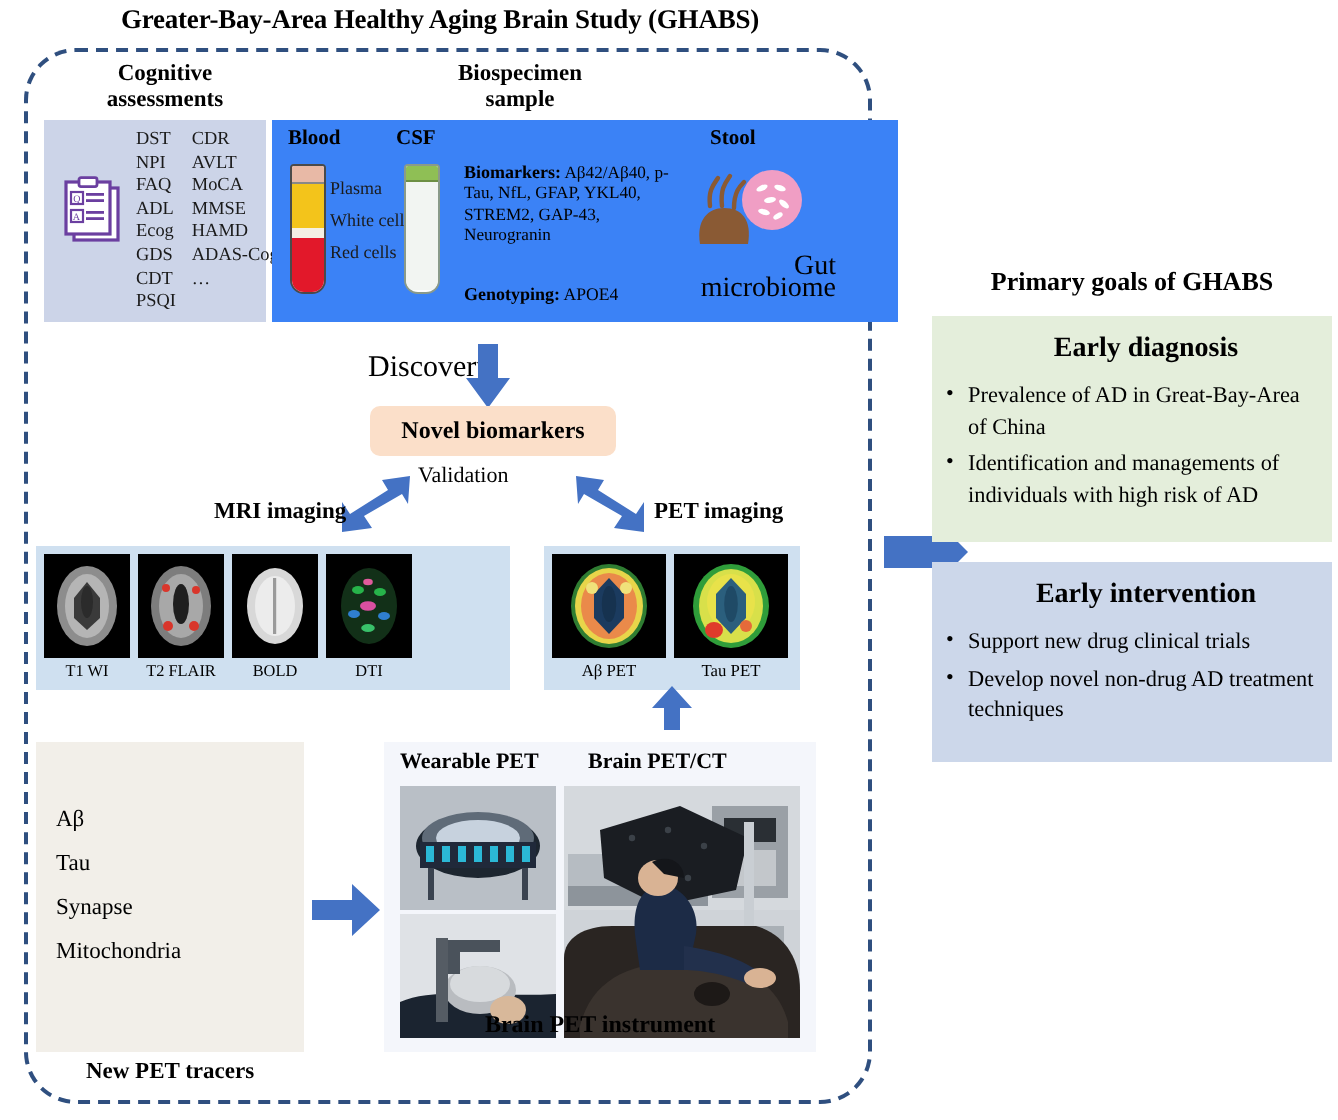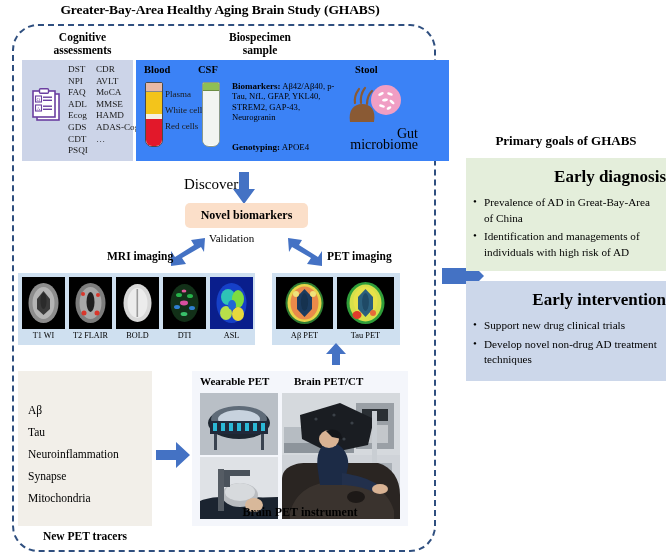--- a/index.html
+++ b/index.html
@@ -129,21 +129,21 @@
     background:linear-gradient(180deg,#cfd3d8 0%,#8c9298 32%,#3a3a3c 60%,#15161a 100%);overflow:hidden;}
   #instrument-caption{position:absolute;left:192px;top:505px;width:216px;text-align:center;
     font-weight:bold;font-size:12px;}
 
   
   #arrow-goals{position:absolute;left:442px;top:258px;width:42px;height:36px;}
   #goals-title{position:absolute;left:466px;top:133px;width:200px;text-align:center;
     font-weight:bold;font-size:13px;}
   #goal-diagnosis{position:absolute;left:466px;top:158px;width:200px;height:113px;background:#e4eedb;}
   #goal-intervention{position:absolute;left:466px;top:281px;width:200px;height:100px;background:#ccd7ea;}
-  .goal-head{text-align:right;font-weight:bold;font-size:17px;margin-top:9px;margin-left:14px;}
+  .goal-head{text-align:center;font-weight:bold;font-size:14px;margin-top:9px;margin-left:14px;}
   .goal-list{margin:8px 0 0 0;padding:0 8px 0 18px;list-style:none;}
   .goal-list li{position:relative;font-size:11.2px;line-height:15.5px;margin-bottom:3px;}
   .goal-list li:before{content:"\2022";position:absolute;left:-11px;top:-1px;font-size:11px;}
 
   svg{display:block;}
 </style>
 </head>
 <body>
 
 <div class="page">
@@ -330,34 +330,20 @@
               <ellipse cx="21" cy="26" rx="4" ry="2.4" fill="#d94fa0"></ellipse>
               <ellipse cx="14" cy="30" rx="3" ry="2" fill="#2f7fd0"></ellipse>
               <ellipse cx="29" cy="31" rx="3" ry="2" fill="#2f7fd0"></ellipse>
               <ellipse cx="21" cy="37" rx="3.4" ry="2" fill="#39c06a"></ellipse>
               <ellipse cx="21" cy="14" rx="2.4" ry="1.6" fill="#e05b9c"></ellipse>
             </g>
           </svg>
         </div>
         <div class="cap">DTI</div>
       </div>
-      <div class="brain-item">
-        <div class="thumb">
-          <svg width="43" height="52" viewBox="0 0 43 52">
-            <rect width="43" height="52" fill="#0a1e8c"></rect>
-            <ellipse cx="21.5" cy="26" rx="15" ry="20" fill="#1640c8"></ellipse>
-            <ellipse cx="18" cy="20" rx="7" ry="8" fill="#2ec4b6"></ellipse>
-            <ellipse cx="28" cy="22" rx="6" ry="9" fill="#7ddc3f"></ellipse>
-            <ellipse cx="16" cy="36" rx="6" ry="7" fill="#b8e04a"></ellipse>
-            <ellipse cx="28" cy="37" rx="6" ry="7" fill="#e8d93c"></ellipse>
-            <ellipse cx="22" cy="28" rx="4" ry="5" fill="#1f66d8"></ellipse>
-          </svg>
-        </div>
-        <div class="cap">ASL</div>
-      </div>
     </div>
   </div>
 
   <div id="pet-strip">
     <div class="brain-row">
       <div class="pet-item">
         <div class="thumb">
           <svg width="57" height="52" viewBox="0 0 57 52">
             <rect width="57" height="52" fill="#000"></rect>
             <ellipse cx="28.5" cy="26" rx="19" ry="21" fill="#2f7d32"></ellipse>
@@ -392,21 +378,20 @@
   <div id="arrow-pet-up">
     <svg width="20" height="22" viewBox="0 0 20 22">
       <polygon points="10,0 20,11 14,11 14,22 6,22 6,11 0,11" fill="#4472c4"></polygon>
     </svg>
   </div>
 
   <div id="tracer-box">
     <div id="tracer-list">
       <div>Aβ</div>
       <div>Tau</div>
-      <div>Neuroinflammation</div>
       <div>Synapse</div>
       <div>Mitochondria</div>
     </div>
   </div>
   <div id="tracer-caption">New PET tracers</div>
 
   <div id="arrow-tracer">
     <svg width="34" height="26" viewBox="0 0 34 26">
       <polygon points="0,8 20,8 20,0 34,13 20,26 20,18 0,18" fill="#4472c4"></polygon>
     </svg>

